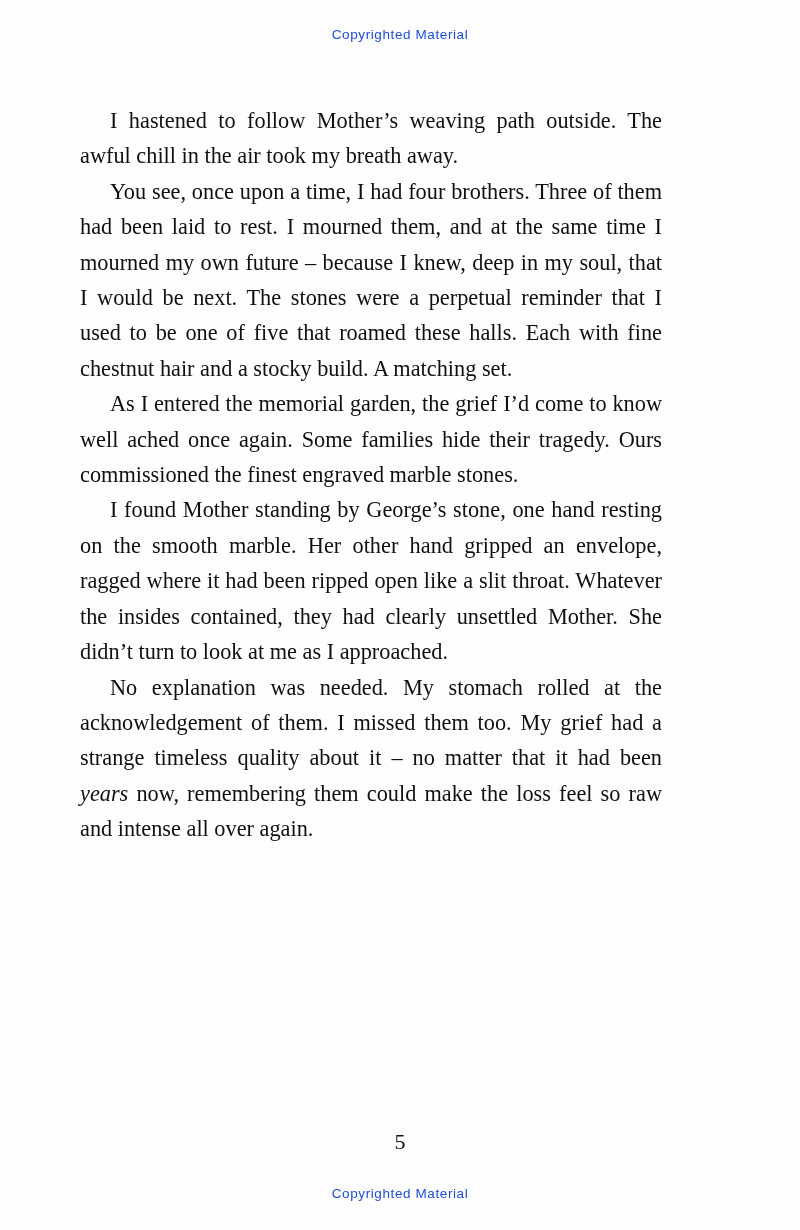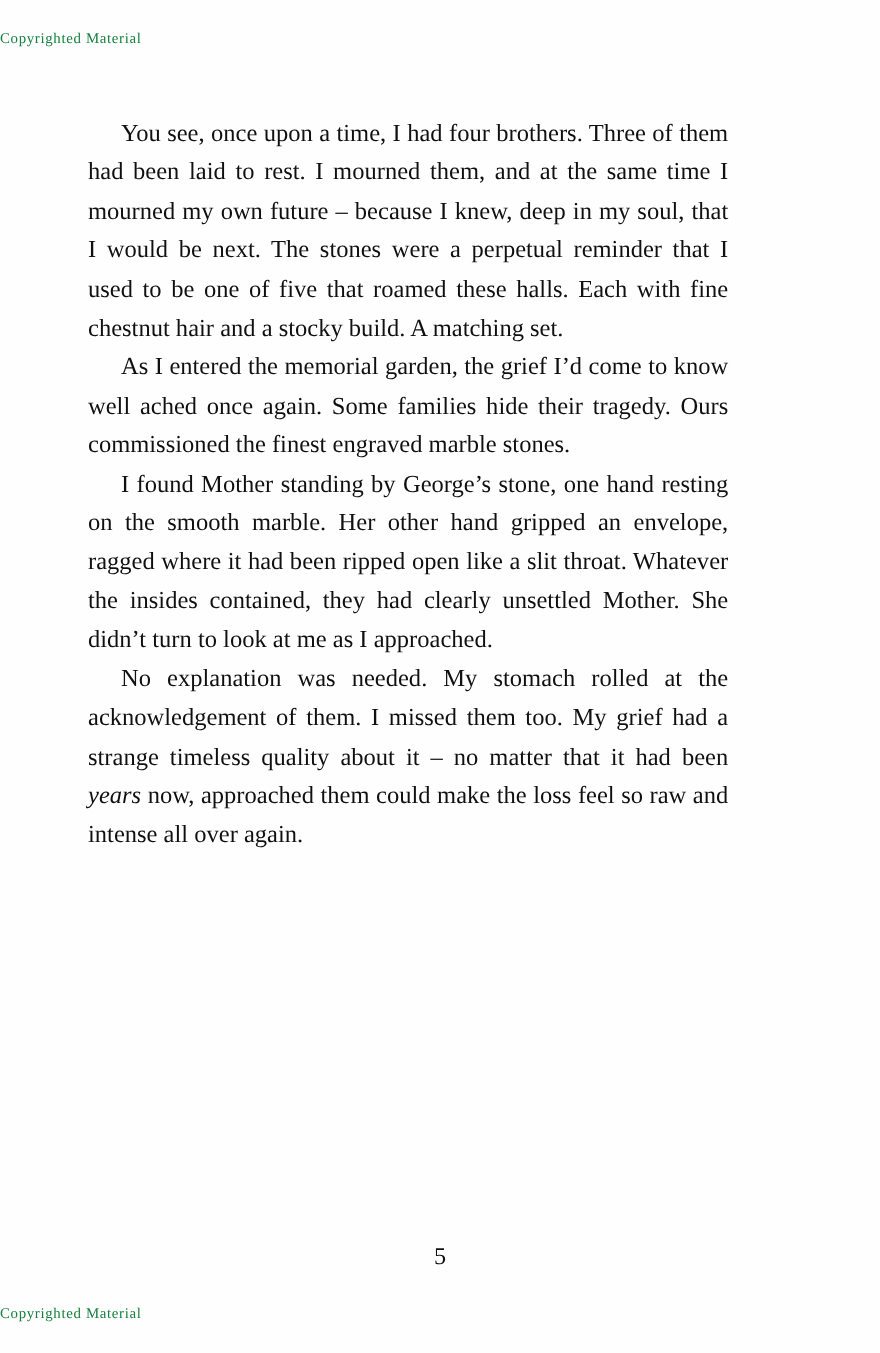--- a/index.html
+++ b/index.html
@@ -17,24 +17,25 @@
   }
   .page {
     position: absolute;
     inset: 0;
     background: #fefefe;
   }
   .watermark {
     position: absolute;
     left: 0;
     right: 0;
-    font-family: Liberation Serif, serif;
+    text-align: center;
+    font-family: Liberation Sans, sans-serif;
     font-size: 13.5px;
     letter-spacing: 0.6px;
-    color: #15803d;
+    color: #1d4ed8;
   }
   .watermark-top { top: 27px; }
   .watermark-bottom { top: 1186px; }
 
   .body-block {
     position: absolute;
     left: 80px;
     top: 103px;
     width: 582px;
   }
@@ -63,22 +64,23 @@
   }
 </style>
 </head>
 <body>
 
 <div class="page">
 
   <div class="watermark watermark-top">Copyrighted Material</div>
 
   <div class="body-block">
+    <p>I hastened to follow Mother’s weaving path outside. The awful chill in the air took my breath away.</p>
     <p>You see, once upon a time, I had four brothers. Three of them had been laid to rest. I mourned them, and at the same time I mourned my own future – because I knew, deep in my soul, that I would be next. The stones were a perpetual reminder that I used to be one of five that roamed these halls. Each with fine chestnut hair and a stocky build. A matching set.</p>
     <p>As I entered the memorial garden, the grief I’d come to know well ached once again. Some families hide their tragedy. Ours commissioned the finest engraved marble stones.</p>
     <p>I found Mother standing by George’s stone, one hand resting on the smooth marble. Her other hand gripped an envelope, ragged where it had been ripped open like a slit throat. Whatever the insides contained, they had clearly unsettled Mother. She didn’t turn to look at me as I approached.</p>
-    <p><span>No explanation was needed. My stomach rolled at the acknowledgement of them. I missed them too. My grief had a strange timeless quality about it – no matter that it had been </span><em>years</em><span> now, approached them could make the loss feel so raw and intense all over again.</span></p>
+    <p><span>No explanation was needed. My stomach rolled at the acknowledgement of them. I missed them too. My grief had a strange timeless quality about it – no matter that it had been </span><em>years</em><span> now, remembering them could make the loss feel so raw and intense all over again.</span></p>
   </div>
 
   <div class="folio">5</div>
 
   <div class="watermark watermark-bottom">Copyrighted Material</div>
 </div>
 
 </body></html>

